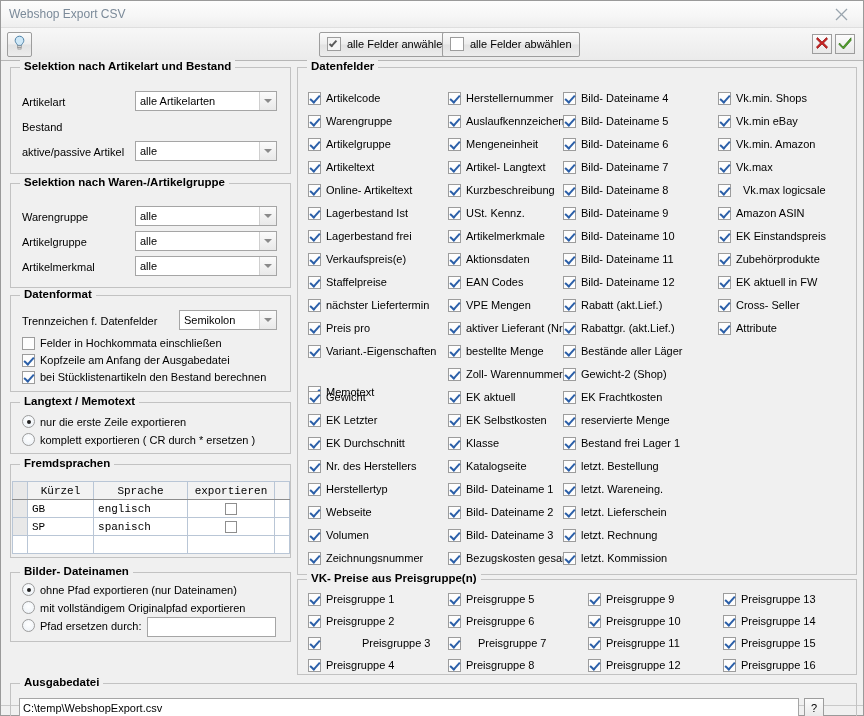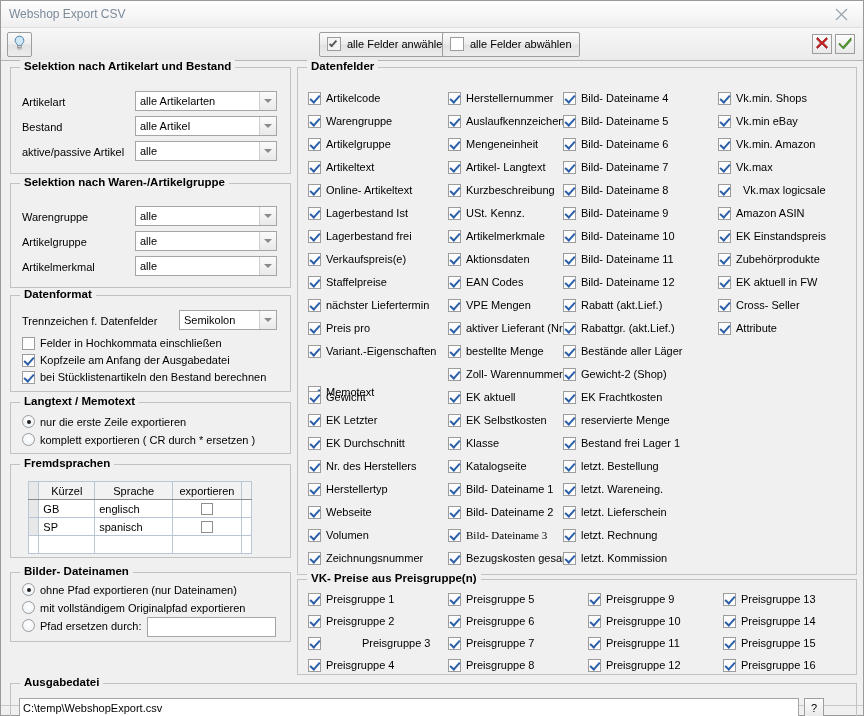--- a/index.html
+++ b/index.html
@@ -296,24 +296,20 @@
     <div class="gb" style="left:9px; top:6px; width:281px; height:107px;">
       <div class="gb-title">Selektion nach Artikelart und Bestand</div>
 
       <div class="lbl" style="left:11px; top:28px;">Artikelart</div>
       <div class="combo" style="left:124px; top:23px; width:142px;">
         <div class="cv">alle Artikelarten</div>
         <div class="carrow"></div>
       </div>
 
       <div class="lbl" style="left:11px; top:53px;">Bestand</div>
-      <div class="combo" style="left:124px; top:48px; width:142px;">
-        <div class="cv">alle Artikel</div>
-        <div class="carrow"></div>
-      </div>
 
       <div class="lbl" style="left:11px; top:78px;">aktive/passive Artikel</div>
       <div class="combo" style="left:124px; top:73px; width:142px;">
         <div class="cv">alle</div>
         <div class="carrow"></div>
       </div>
     </div>
 
     <div class="gb" style="left:9px; top:122px; width:281px; height:105px;">
       <div class="gb-title">Selektion nach Waren-/Artikelgruppe</div>
@@ -368,21 +364,21 @@
       </div>
       <div class="rb" style="left:11px; top:30px;">
         <span class="dot"></span>
         <span>komplett exportieren ( CR durch * ersetzen )</span>
       </div>
     </div>
 
     <div class="gb" style="left:9px; top:403px; width:281px; height:94px;">
       <div class="gb-title">Fremdsprachen</div>
 
-      <table id="fs-table" style="left:17px; top:16px; width:224px;">
+      <table id="fs-table" style="left:1px; top:16px; width:278px;font-family:Liberation Mono, monospace;">
         <thead>
           <tr>
             <th class="gutter"></th>
             <th style="width:62px">Kürzel</th>
             <th style="width:88px">Sprache</th>
             <th style="width:70px">exportieren</th>
             <th class="tail"></th>
           </tr>
         </thead>
         <tbody>
@@ -592,21 +588,21 @@
             <span>Katalogseite</span>
           </div>
         <div class="cb on" style="left:150px; top:415px;">
             <span class="box"></span>
             <span>Bild- Dateiname 1</span>
           </div>
         <div class="cb on" style="left:150px; top:438px;">
             <span class="box"></span>
             <span>Bild- Dateiname 2</span>
           </div>
-        <div class="cb on" style="left:150px; top:461px;font-family:Liberation Serif, serif;">
+        <div class="cb on" style="left:150px; top:461px;">
             <span class="box"></span>
             <span>Bild- Dateiname 3</span>
           </div>
         <div class="cb on" style="left:150px; top:484px;">
             <span class="box"></span>
             <span>Bezugskosten gesamt</span>
           </div>
       </div>
 
       <div>
@@ -765,21 +761,21 @@
         </div>
 
       <div class="cb on" style="left:150px; top:13px;">
           <span class="box"></span>
           <span>Preisgruppe 5</span>
         </div>
       <div class="cb on" style="left:150px; top:35px;">
           <span class="box"></span>
           <span>Preisgruppe 6</span>
         </div>
-      <div class="cb on" style="left:150px; top:57px;">
+      <div class="cb on" style="left:150px; top:57px;gap:12px;">
           <span class="box"></span>
           <span>Preisgruppe 7</span>
         </div>
       <div class="cb on" style="left:150px; top:79px;">
           <span class="box"></span>
           <span>Preisgruppe 8</span>
         </div>
 
       <div class="cb on" style="left:290px; top:13px;">
           <span class="box"></span>

